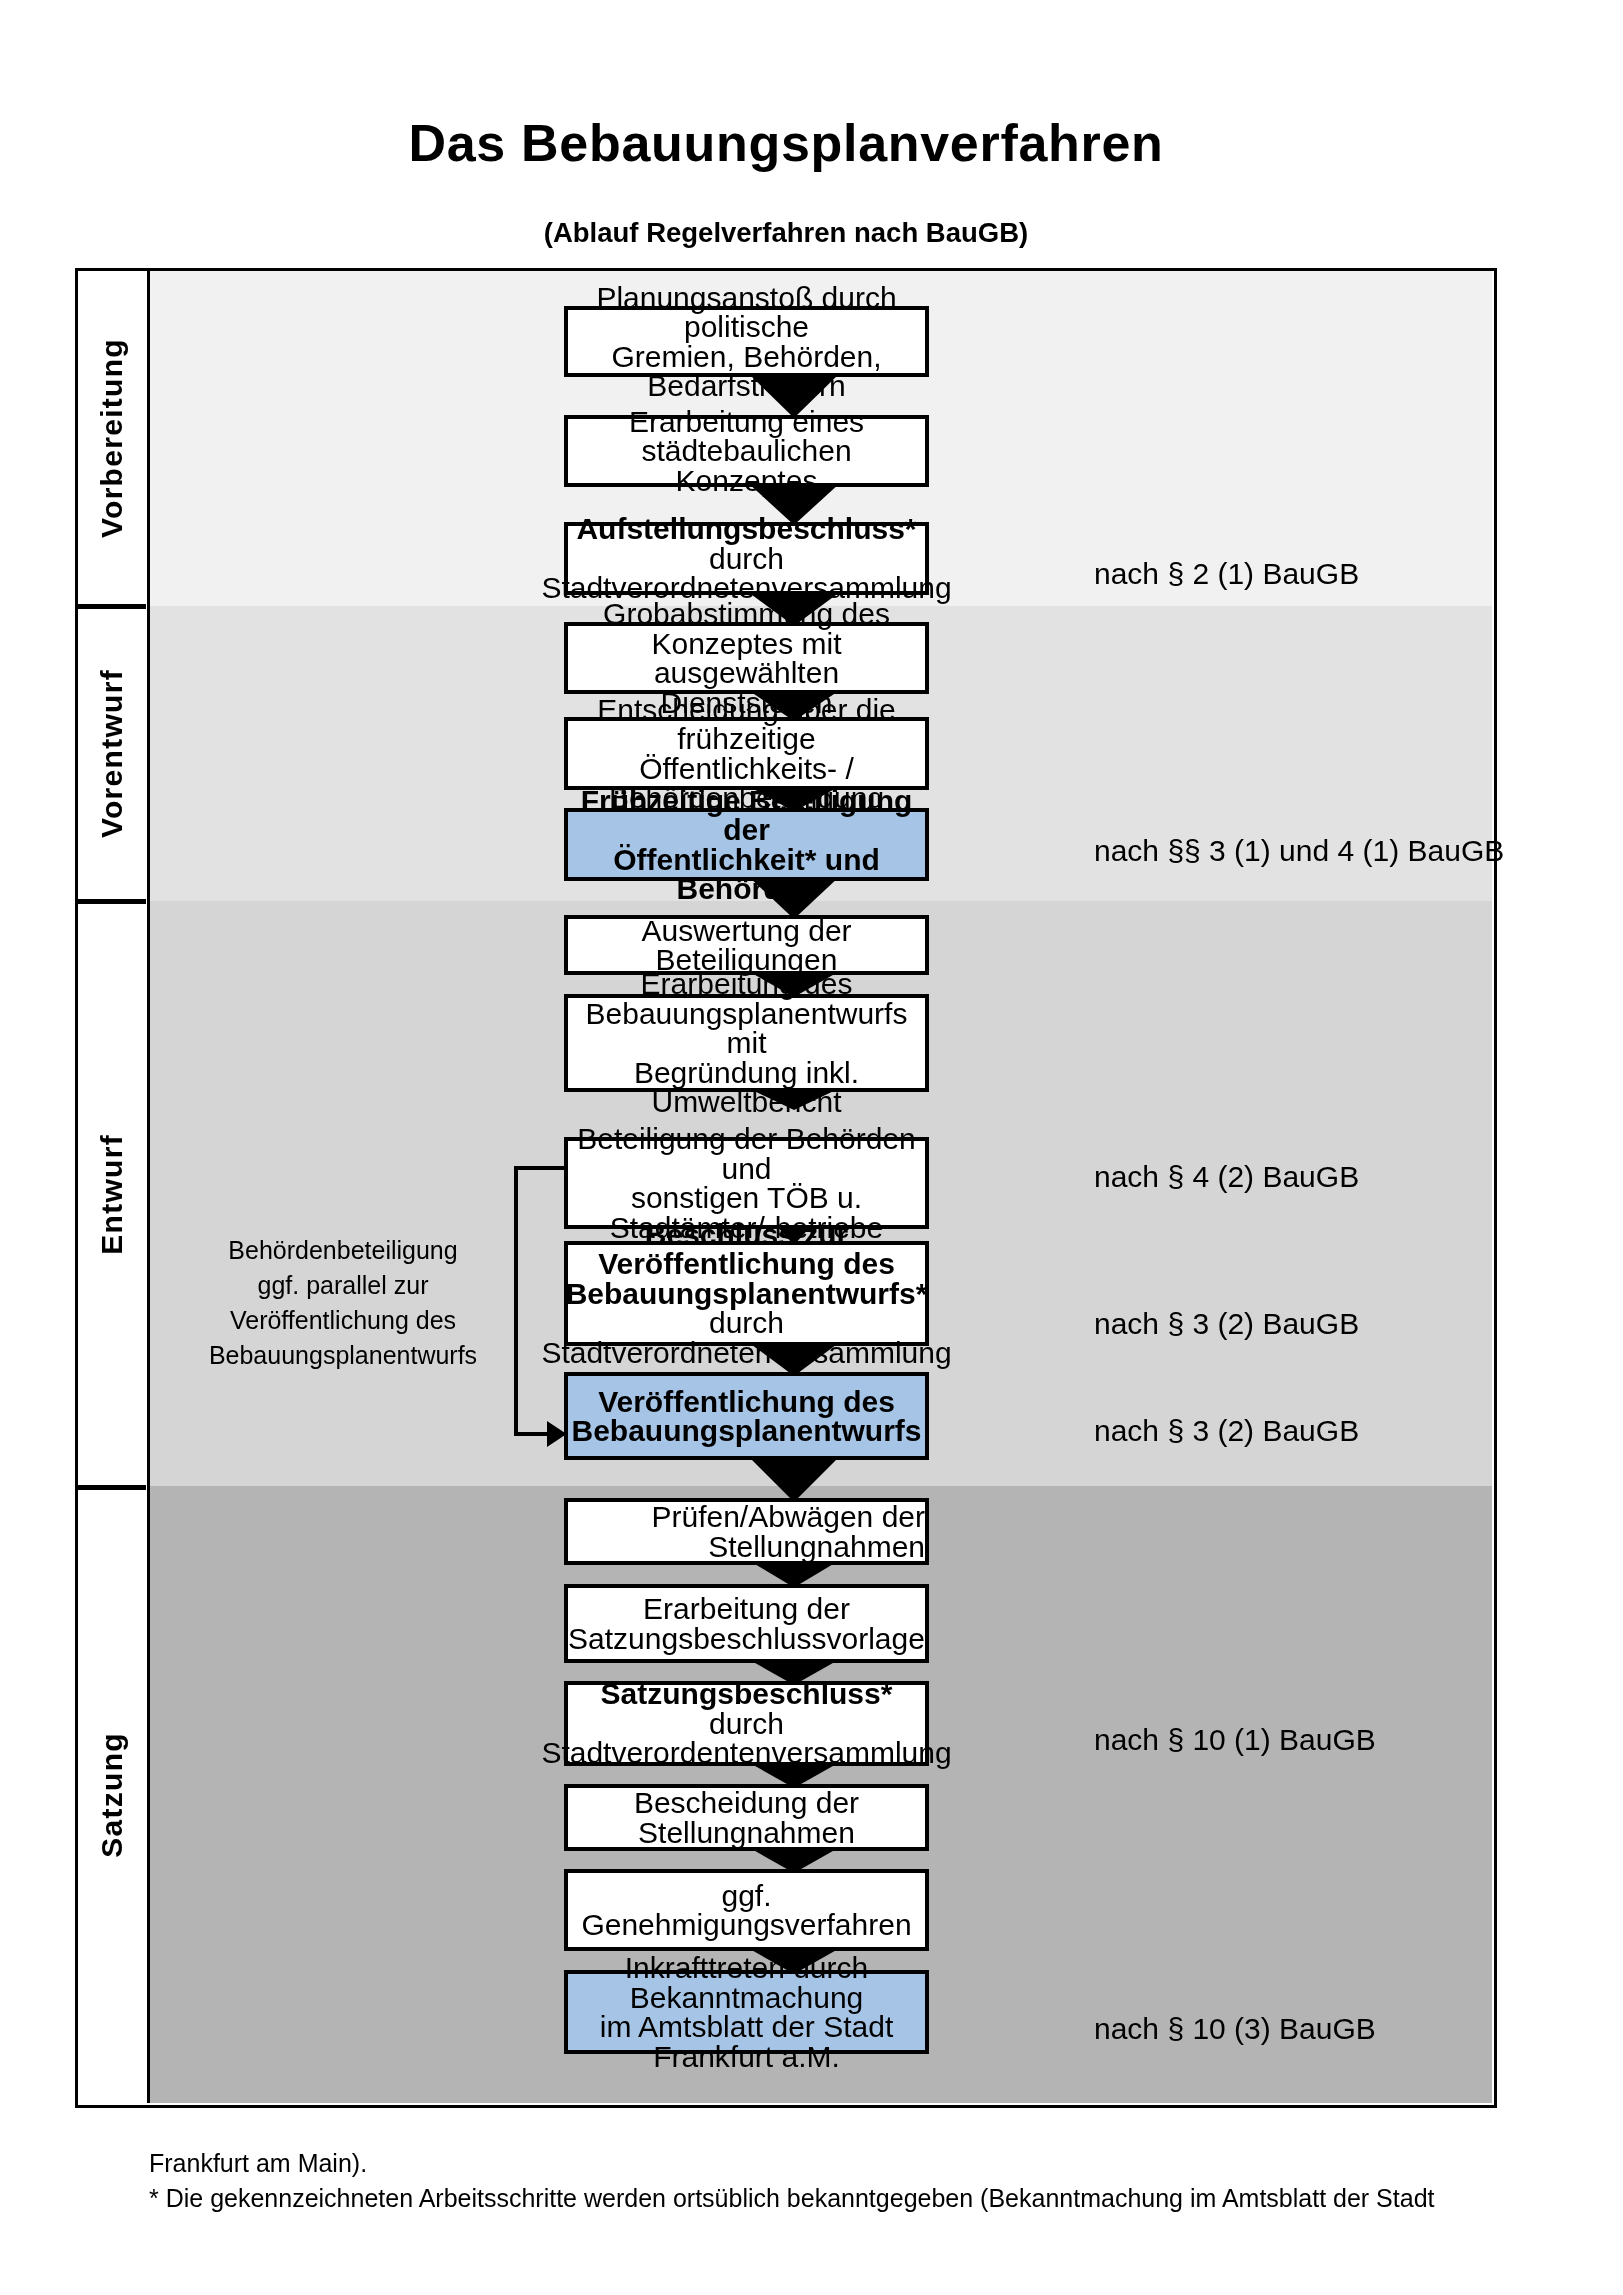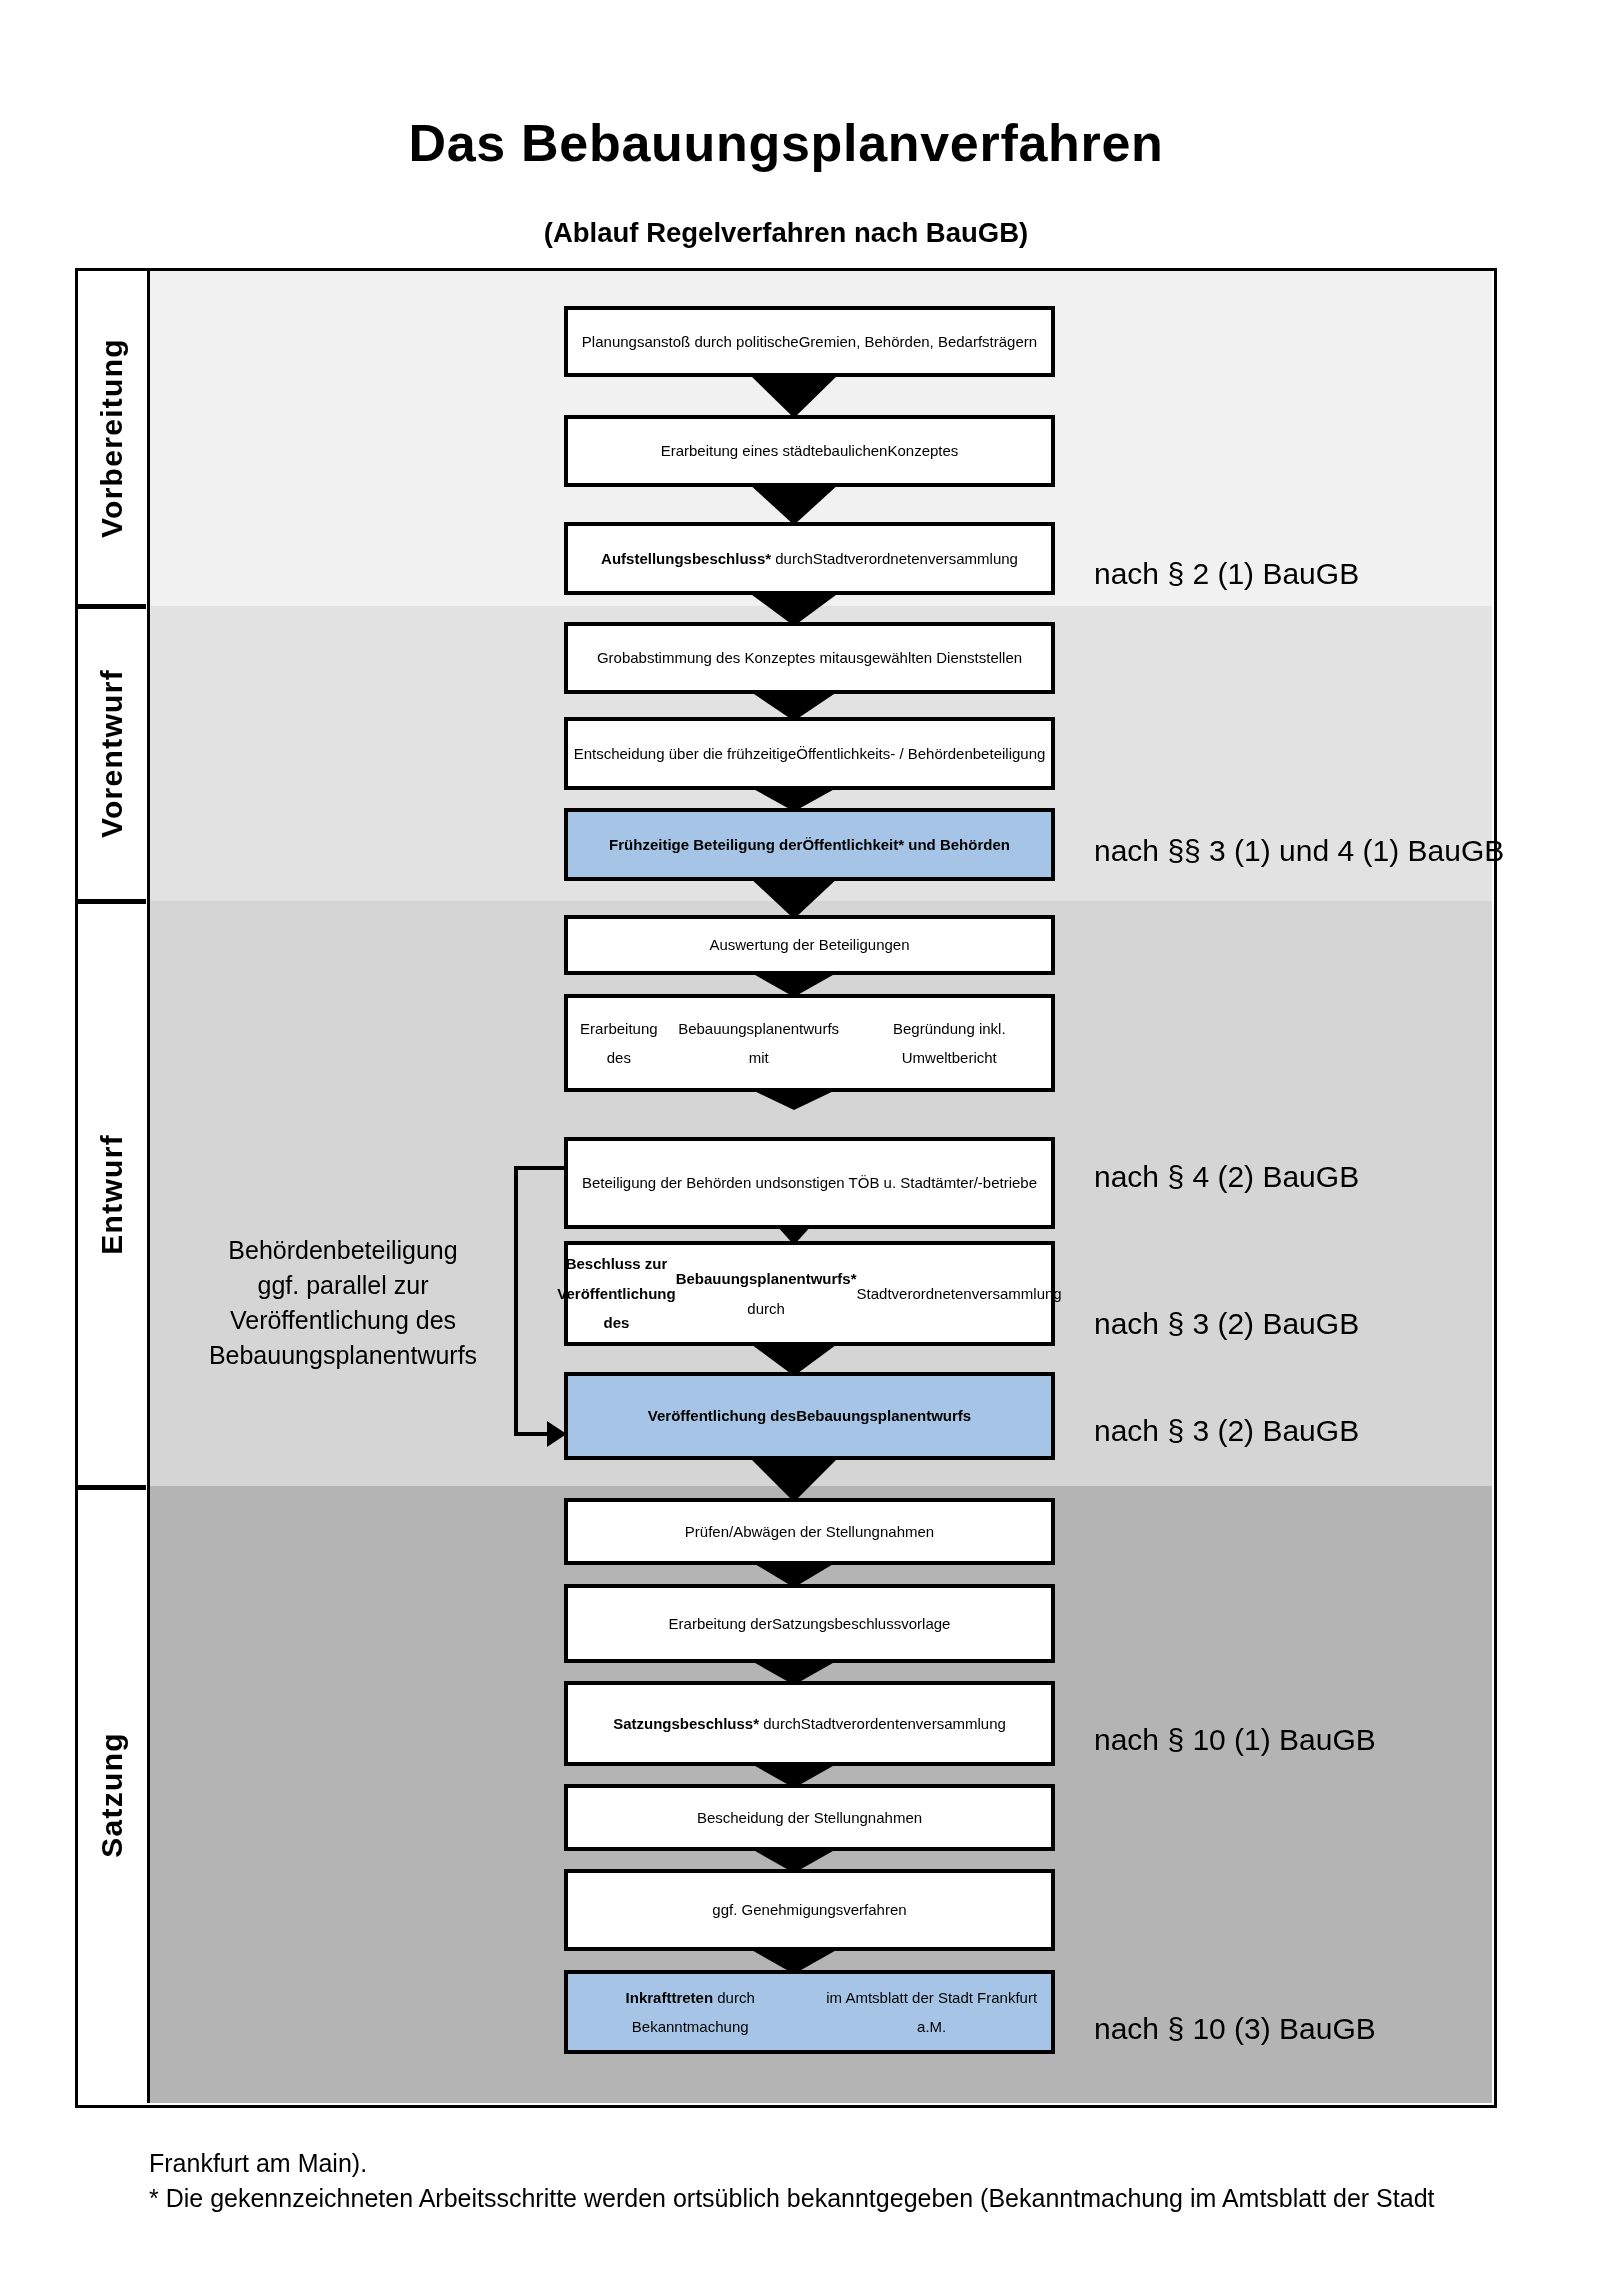--- a/index.html
+++ b/index.html
@@ -32,23 +32,23 @@
   .rail-cell-1{top:0;height:335px;}
   .rail-cell-2{top:335px;height:295px;}
   .rail-cell-3{top:630px;height:586px;}
   .rail-cell-4{top:1215px;height:617px;}
   .rail-divider{position:absolute;left:0;width:68px;height:4.6px;background:var(--ink);z-index:4;}
   .rail-div-1{top:333px;}
   .rail-div-2{top:628px;}
   .rail-div-3{top:1214px;}
   .vlabel{writing-mode:vertical-rl;transform:rotate(180deg);font-weight:bold;font-size:30px;letter-spacing:1.3px;white-space:nowrap;}
 
-  .fbox{position:absolute;left:486px;width:491px;background:#ffffff;border:4.6px solid var(--ink);z-index:2;
-        display:flex;flex-direction:row;align-items:center;justify-content:center;
-        text-align:center;font-size:15px;line-height:29.5px;}
+  .fbox{position:absolute;left:486px;width:365px;background:#ffffff;border:4.6px solid var(--ink);z-index:2;
+        display:flex;flex-direction:column;align-items:center;justify-content:center;
+        text-align:center;font-size:30px;line-height:29.5px;}
   .fbox.hl{background:var(--highlight);}
   .pos-b1{top:35px;height:71px;}
   .pos-b2{top:144px;height:72px;}
   .pos-b3{top:251px;height:73px;}
   .pos-b4{top:351px;height:72px;text-align:center;}
   .pos-b5{top:446px;height:73px;}
   .pos-b6{top:537px;height:73px;}
   .pos-b7{top:644px;height:60px;}
   .pos-b8{top:723px;height:98px;}
   .pos-b9{top:866px;height:92px;}
@@ -208,21 +208,21 @@
     <div class="arrow pos-ar14"></div>
     <div class="fbox pos-b15">
         <div><span>Bescheidung der Stellungnahmen</span></div>
       </div>
     <div class="arrow pos-ar15"></div>
     <div class="fbox pos-b16">
         <div><span>ggf. Genehmigungsverfahren</span></div>
       </div>
     <div class="arrow pos-ar16"></div>
     <div class="fbox pos-b17 hl">
-        <div><span style="font-weight: bold; margin-top: 37px;">Inkrafttreten</span><span> durch Bekanntmachung</span></div>
+        <div><span style="font-weight: normal; margin-top: 37px;">Inkrafttreten</span><span> durch Bekanntmachung</span></div>
         <div><span>im Amtsblatt der Stadt Frankfurt a.M.</span></div>
       </div>
 
     <div class="anno pos-a1">nach § 2 (1) BauGB</div>
     <div class="anno pos-a2">nach §§ 3 (1) und 4 (1) BauGB</div>
     <div class="anno pos-a3">nach § 4 (2) BauGB</div>
     <div class="anno pos-a4">nach § 3 (2) BauGB</div>
     <div class="anno pos-a5">nach § 3 (2) BauGB</div>
     <div class="anno pos-a6">nach § 10 (1) BauGB</div>
     <div class="anno pos-a7">nach § 10 (3) BauGB</div>

